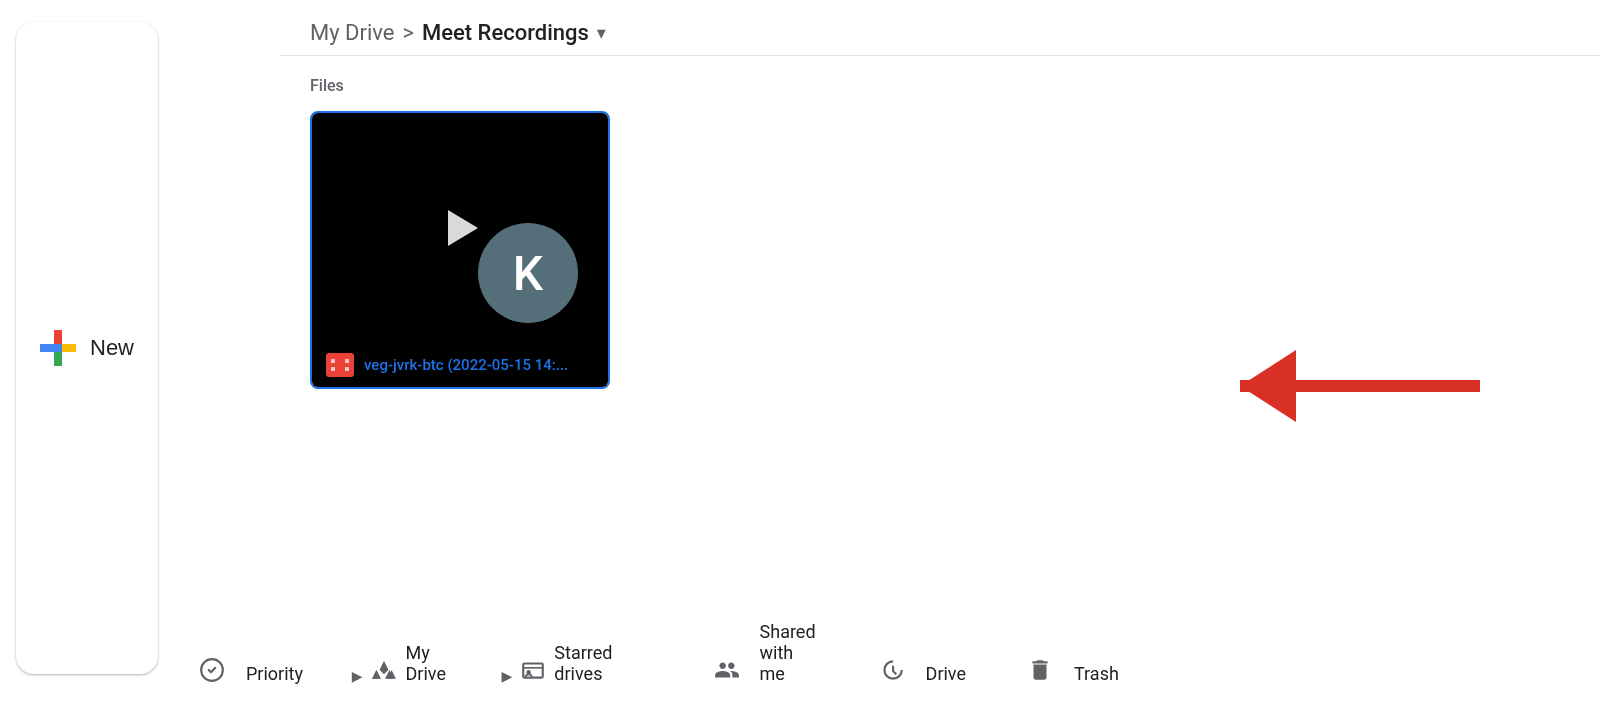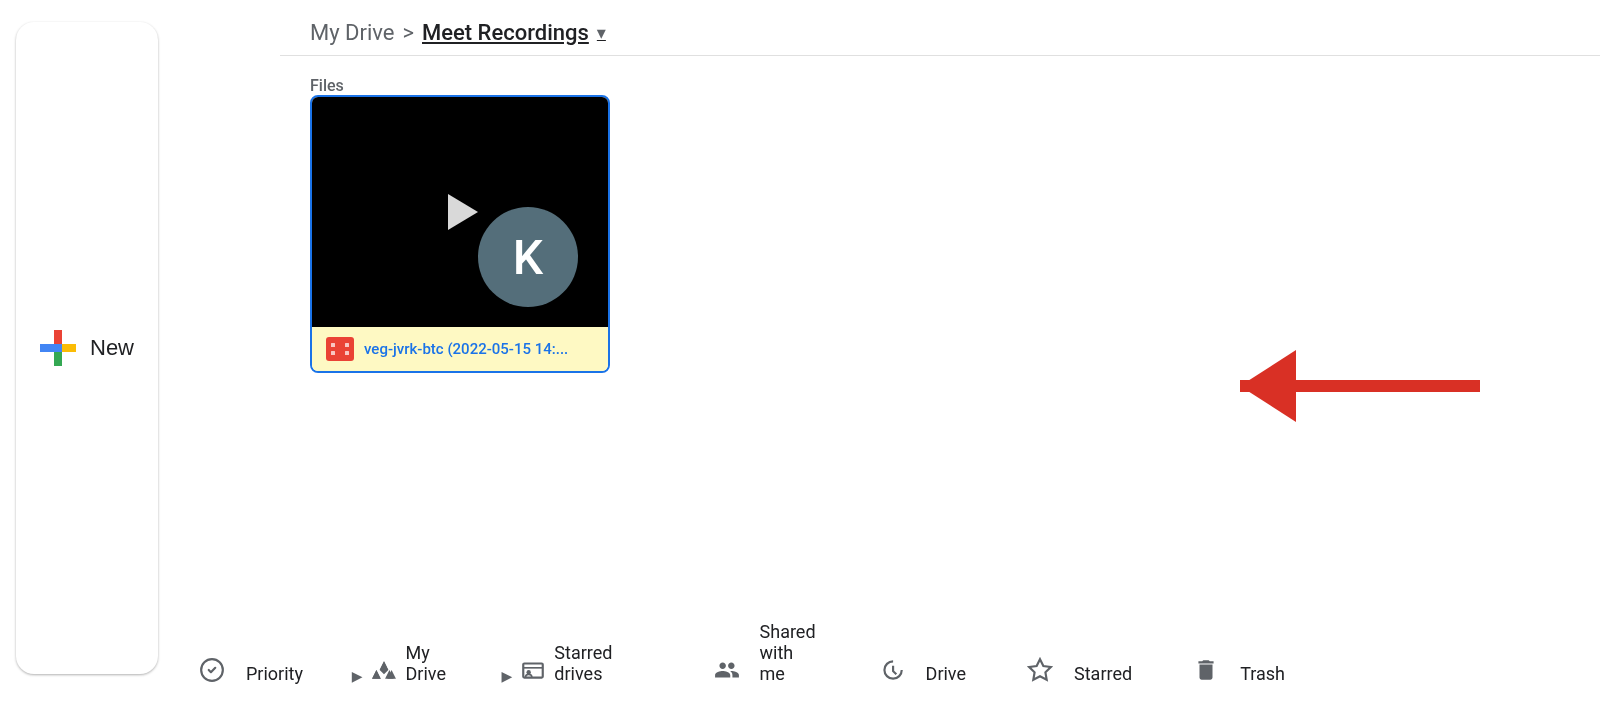--- a/index.html
+++ b/index.html
@@ -116,36 +116,36 @@
     }
 
     .breadcrumb-current {
       font-size: 22px;
       color: #202124;
       font-weight: 500;
       display: flex;
       align-items: center;
       gap: 8px;
       cursor: pointer;
-      text-decoration: underline;
     }
 
     .dropdown-arrow {
       font-size: 18px;
       color: #5f6368;
     }
 
     .files-section {
       padding: 20px 30px;
     }
 
     .files-label {
       font-size: 16px;
       color: #5f6368;
       font-weight: 500;
+      margin-bottom: 16px;
     }
 
     .file-card {
       width: 300px;
       border: 2px solid #1a73e8;
       border-radius: 8px;
       overflow: hidden;
       cursor: pointer;
       display: inline-block;
     }
@@ -191,21 +191,21 @@
       justify-content: center;
       position: absolute;
       right: 30px;
       bottom: 20px;
       font-size: 48px;
       font-weight: 500;
       color: #fff;
     }
 
     .file-info {
-      background: #fef9c3;
+      background: #000000;
       padding: 10px 14px;
       display: flex;
       align-items: center;
       gap: 10px;
     }
 
     .file-video-icon {
       width: 28px;
       height: 24px;
       background: #ea4335;
@@ -327,28 +327,20 @@
 
   <div class="sidebar-item">
     <span class="sidebar-icon">
       <svg width="26" height="26" viewBox="0 0 24 24" fill="#5f6368">
         <path d="M13 3a9 9 0 1 0 9 9h-2a7 7 0 1 1-7-7V3zm-1 5v5.41l3.3 3.29 1.41-1.41L14 12.59V8h-2z"></path>
       </svg>
     </span>
     <span>Drive</span>
   </div>
 
-  <div class="sidebar-item">
-    <span class="sidebar-icon">
-      <svg width="26" height="26" viewBox="0 0 24 24" fill="none" stroke="#5f6368" stroke-width="2">
-        <polygon points="12,2 15.09,8.26 22,9.27 17,14.14 18.18,21.02 12,17.77 5.82,21.02 7,14.14 2,9.27 8.91,8.26"></polygon>
-      </svg>
-    </span>
-    <span>Starred</span>
-  </div>
 
   <div class="sidebar-item">
     <span class="sidebar-icon">
       <svg width="26" height="26" viewBox="0 0 24 24" fill="#5f6368">
         <path d="M6 19c0 1.1.9 2 2 2h8c1.1 0 2-.9 2-2V7H6v12zM19 4h-3.5l-1-1h-5l-1 1H5v2h14V4z"></path>
       </svg>
     </span>
     <span>Trash</span>
   </div>
 </div>

